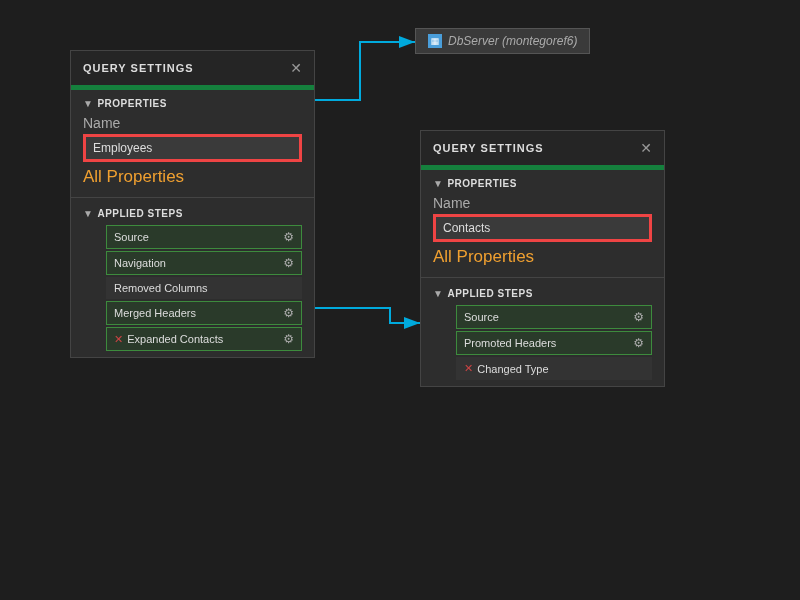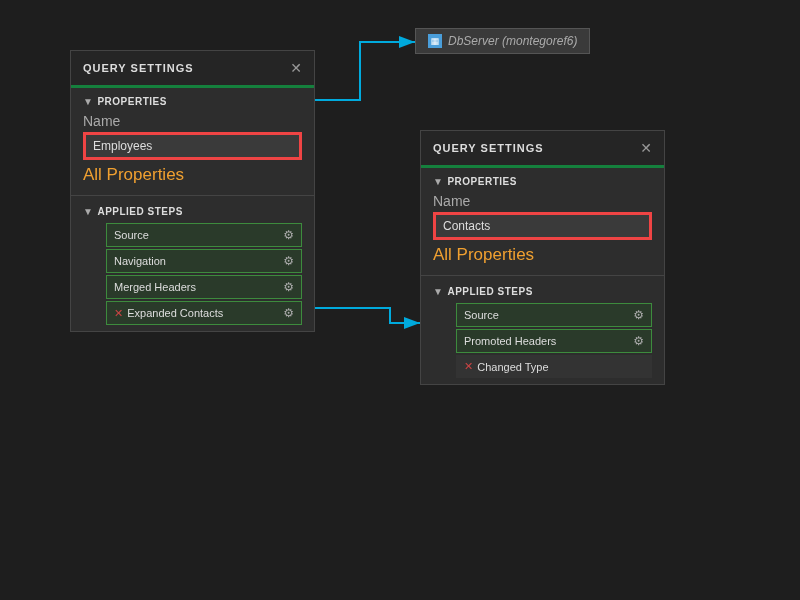--- a/index.html
+++ b/index.html
@@ -62,21 +62,21 @@
       top: 130px;
       width: 245px;
     }
 
     .panel-header {
       background: #252525;
       padding: 10px 12px;
       display: flex;
       justify-content: space-between;
       align-items: center;
-      border-bottom: 3px solid #15803d;
+      border-bottom: 5px solid #15803d;
     }
 
     .panel-title {
       font-size: 11px;
       font-weight: bold;
       color: #ddd;
       letter-spacing: 1px;
       text-transform: uppercase;
     }
 
@@ -250,20 +250,25 @@
         <span class="step-gear">⚙</span>
       </div>
 
       <div class="step-row green-border">
         <div class="step-row-left">
           <span class="step-name">Navigation</span>
         </div>
         <span class="step-gear">⚙</span>
       </div>
 
+      <div class="step-row plain">
+        <div class="step-row-left">
+          <span class="step-name">Removed Columns</span>
+        </div>
+      </div>
 
       <div class="step-row green-border">
         <div class="step-row-left">
           <span class="step-name">Merged Headers</span>
         </div>
         <span class="step-gear">⚙</span>
       </div>
 
       <div class="step-row green-border">
         <div class="step-row-left">

